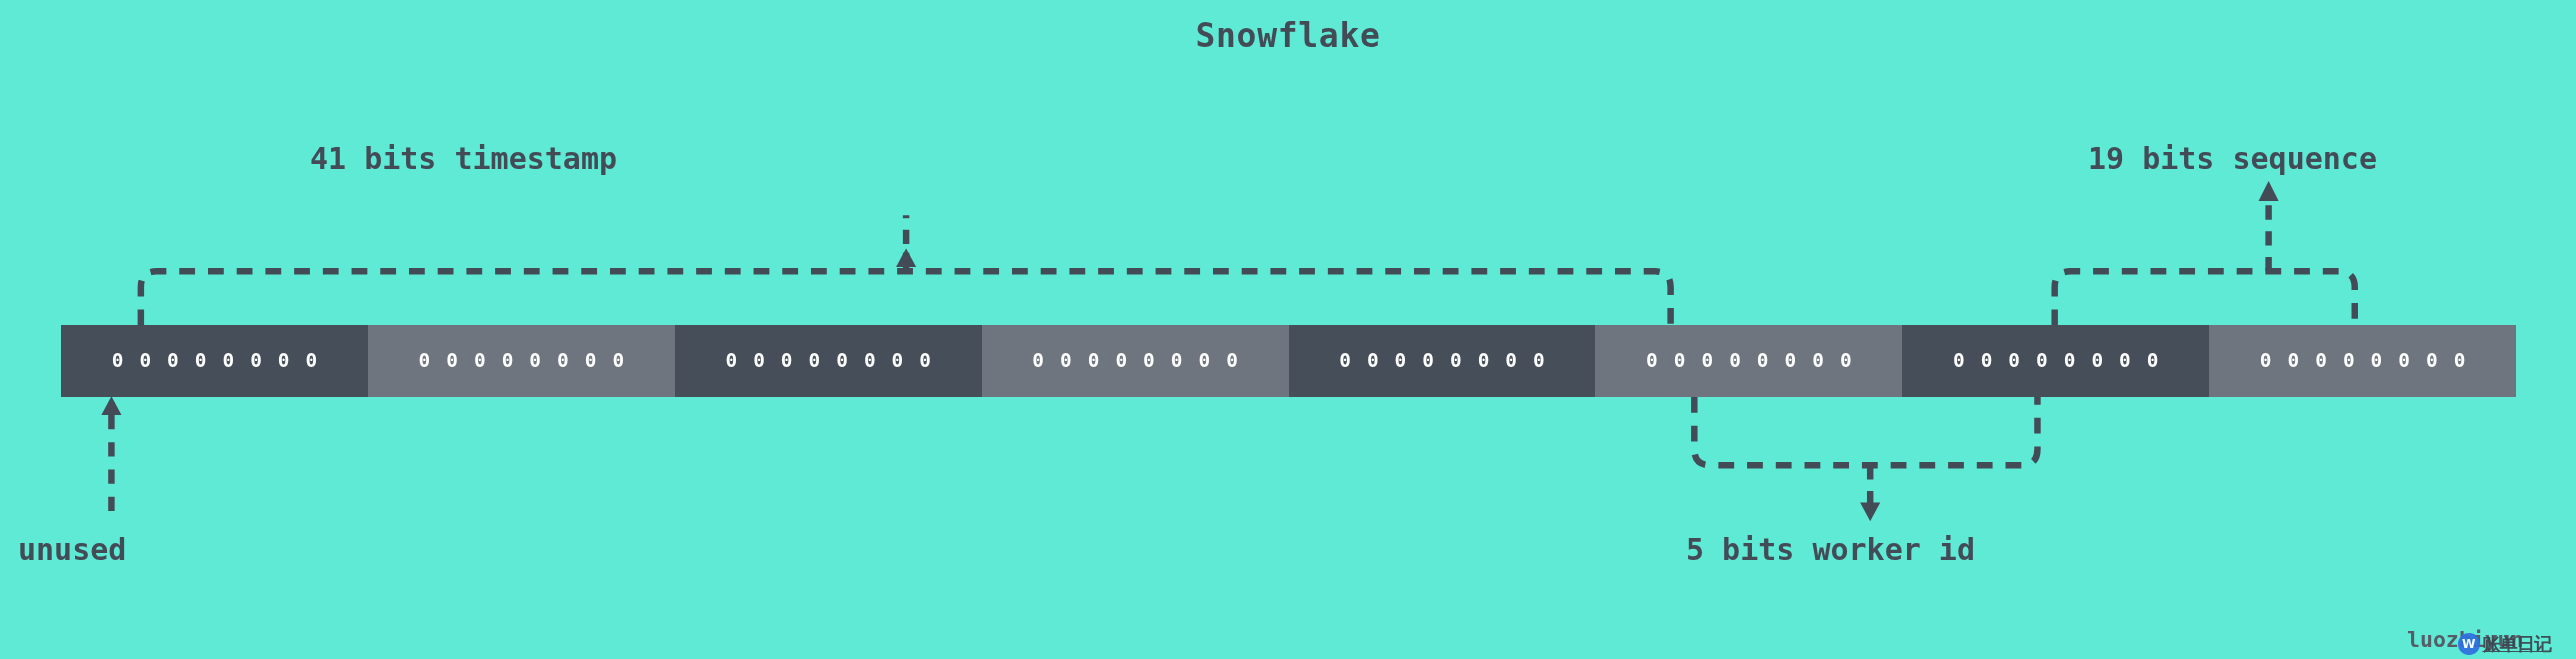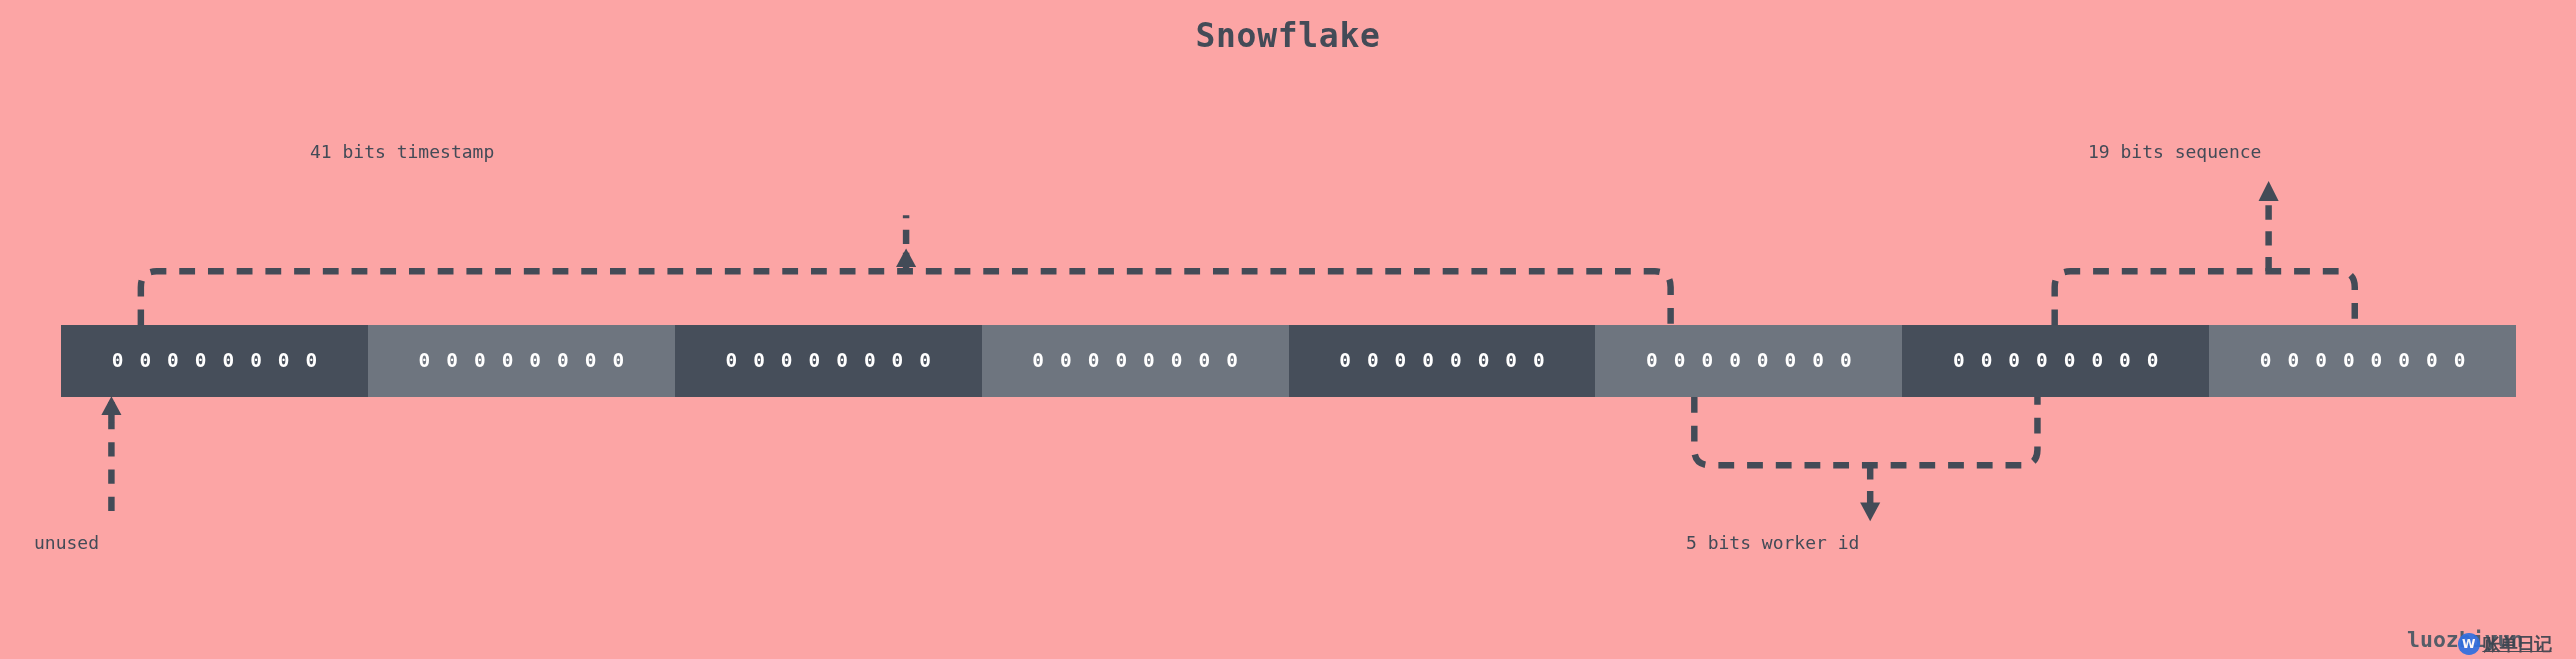--- a/index.html
+++ b/index.html
@@ -7,21 +7,21 @@
     padding: 0;
     background: #ffffff;
   }
   body {
     font-family: "DejaVu Sans Mono", monospace;
   }
   .page {
     position: relative;
     width: 2576px;
     height: 659px;
-    background: #fca5a5;
+    background: #5eead4;
     overflow: hidden;
   }
 
   
   .title {
     position: absolute;
     left: 0;
     top: 16px;
     width: 2576px;
     text-align: center;
@@ -68,29 +68,29 @@
     top: 0;
     width: 2576px;
     height: 659px;
     pointer-events: none;
   }
 
   
   .label {
     position: absolute;
     font-family: "DejaVu Sans Mono", monospace;
-    font-weight: normal;
-    font-size: 18px;
+    font-weight: bold;
+    font-size: 30px;
     color: #434b57;
     white-space: nowrap;
     letter-spacing: 0px;
   }
   .label-timestamp { left: 310px;  top: 141px; }
   .label-sequence  { left: 2088px; top: 141px; }
-  .label-unused    { left: 34px;   top: 532px; }
+  .label-unused    { left: 18px;   top: 532px; }
   .label-worker    { left: 1686px; top: 532px; }
 
   
   .wm-text {
     position: absolute;
     left: 2407px;
     top: 627px;
     font-family: "DejaVu Sans Mono", monospace;
     font-weight: bold;
     font-size: 21.5px;

